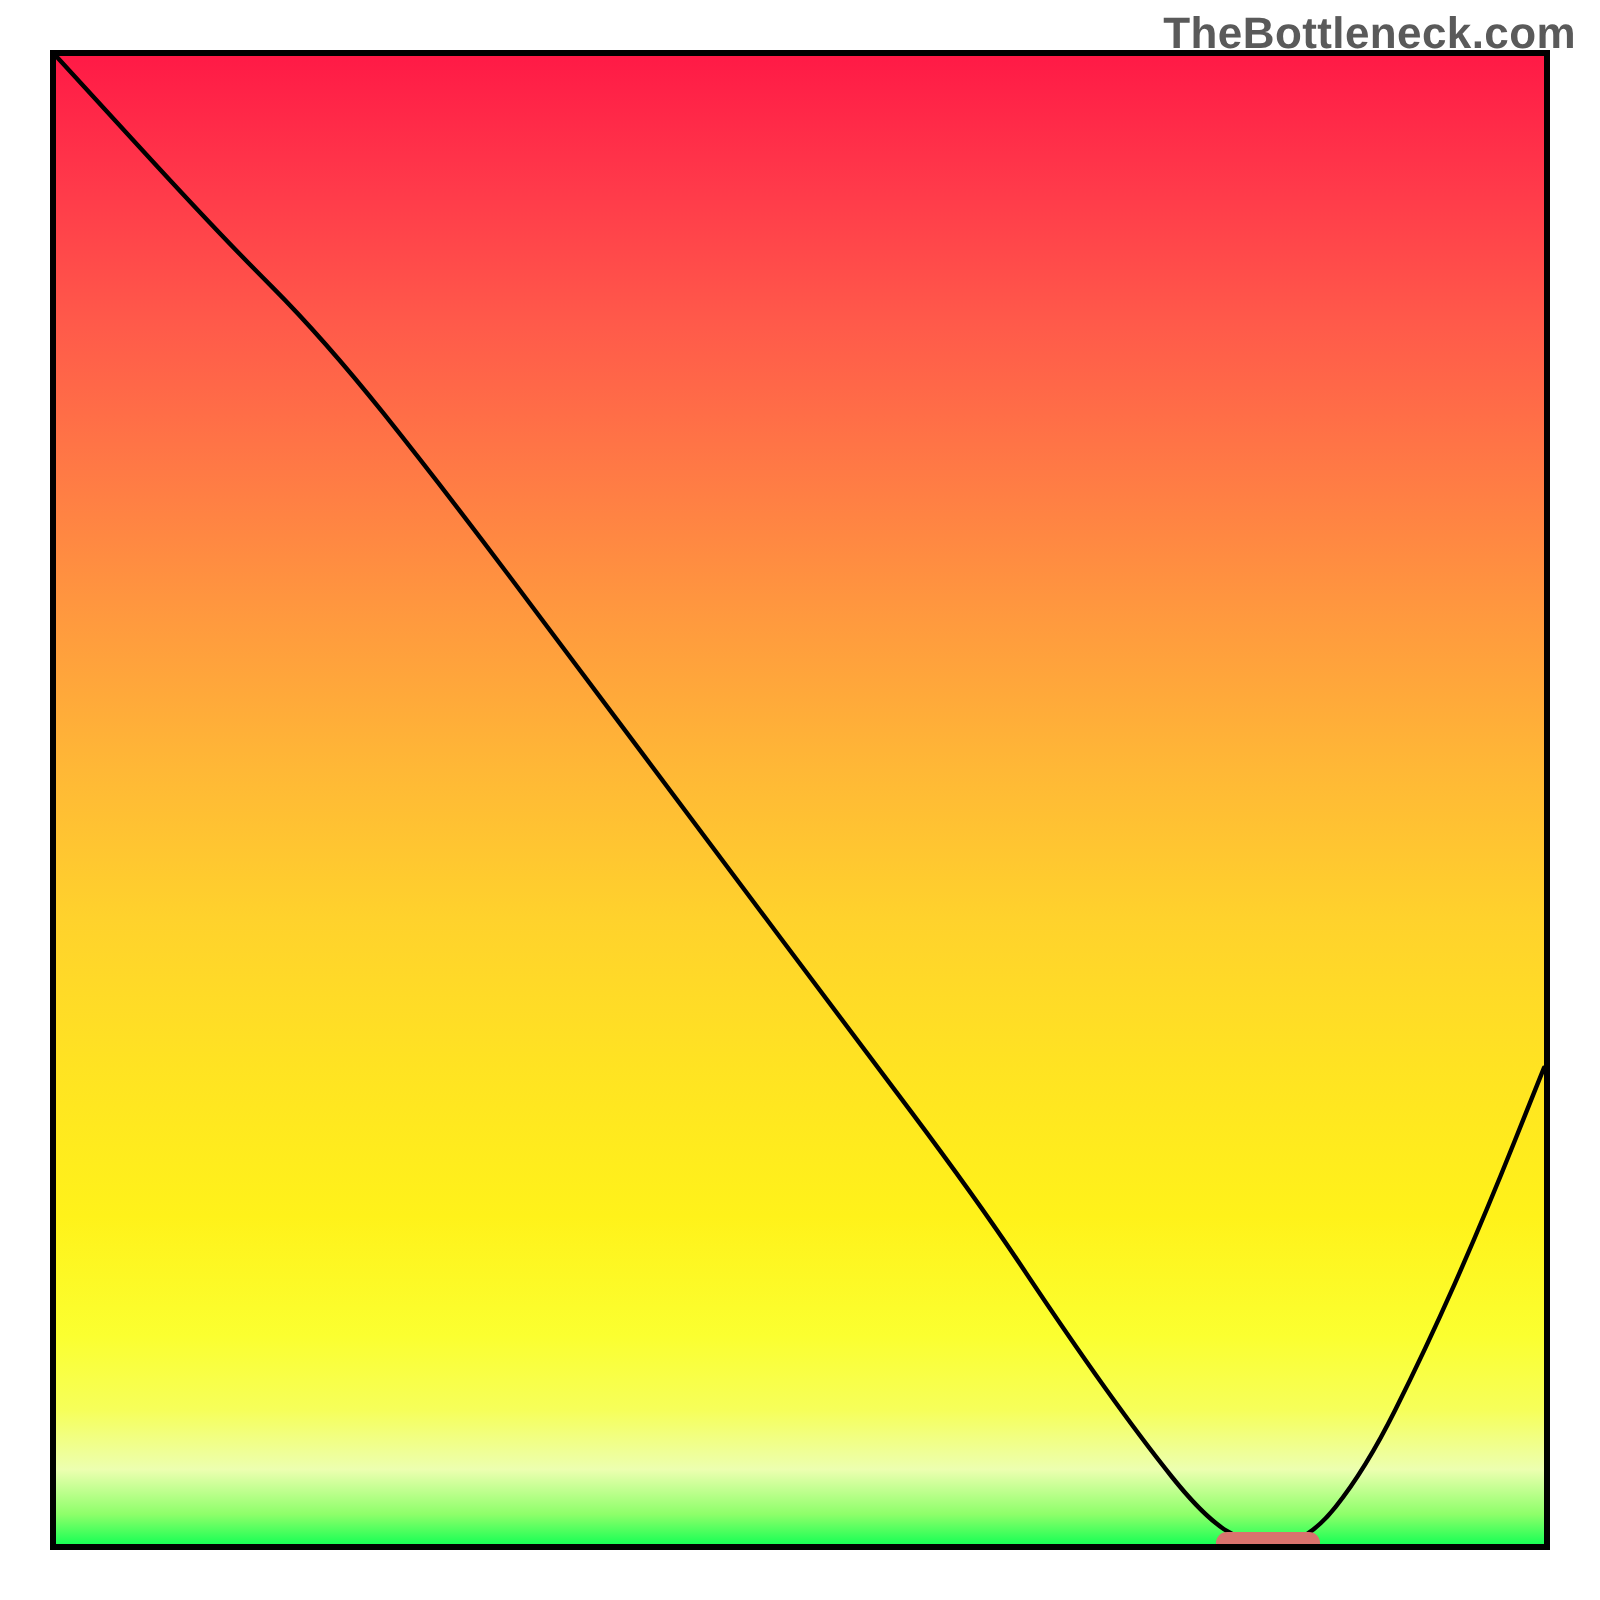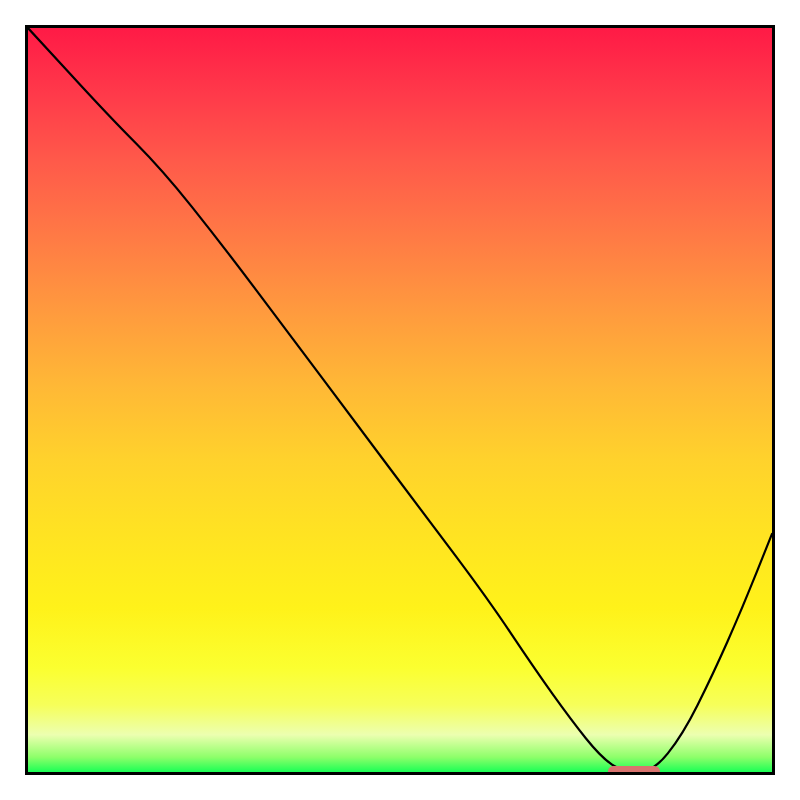--- a/index.html
+++ b/index.html
@@ -76,20 +76,21 @@
     height: 11px;
     border-radius: 6px;
     background: #d9736e;
     z-index: 5;
   }
 </style>
 </head>
 <body>
 
 <div class="container">
+  <div class="watermark">TheBottleneck.com</div>
 
   <div class="plot-area">
     <div class="gradient-fill"></div>
 
     <svg class="curve" viewBox="0 0 744 744" preserveAspectRatio="none">
       <path d="M 0.0 0.0 Q 0.0 0.0 40.9 44.6 Q 81.8 89.3 107.9 115.3 Q 133.9 141.4 163.7 178.6 Q 193.4 215.8 226.9 260.4 Q 260.4 305.0 293.9 349.7 Q 327.4 394.3 360.8 439.0 Q 394.3 483.6 427.8 528.2 Q 461.3 572.9 483.6 606.4 Q 505.9 639.8 524.5 665.9 Q 543.1 691.9 558.0 710.5 Q 572.9 729.1 584.0 736.6 Q 595.2 744.0 610.1 744.0 Q 625.0 744.0 639.8 725.4 Q 654.7 706.8 669.6 677.0 Q 684.5 647.3 699.4 613.8 Q 714.2 580.3 729.1 543.1 L 744.0 505.9"></path>
     </svg>
 
     <div class="optimal-marker" style="left: 78%; width: 7%; bottom: -5px; background: rgb(217, 115, 110);"></div>
   </div>

